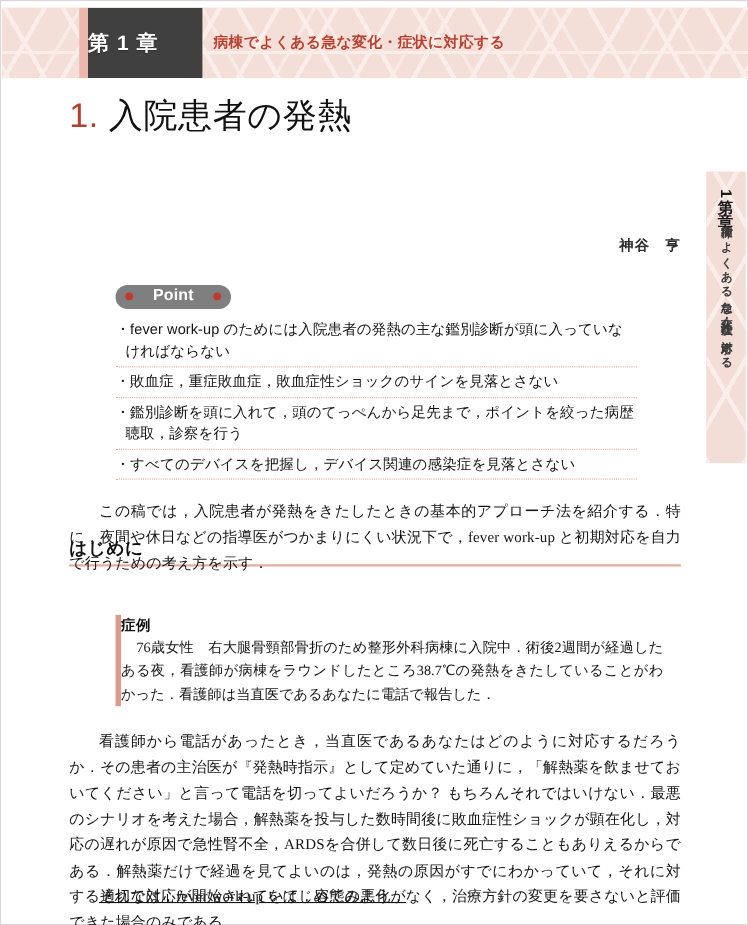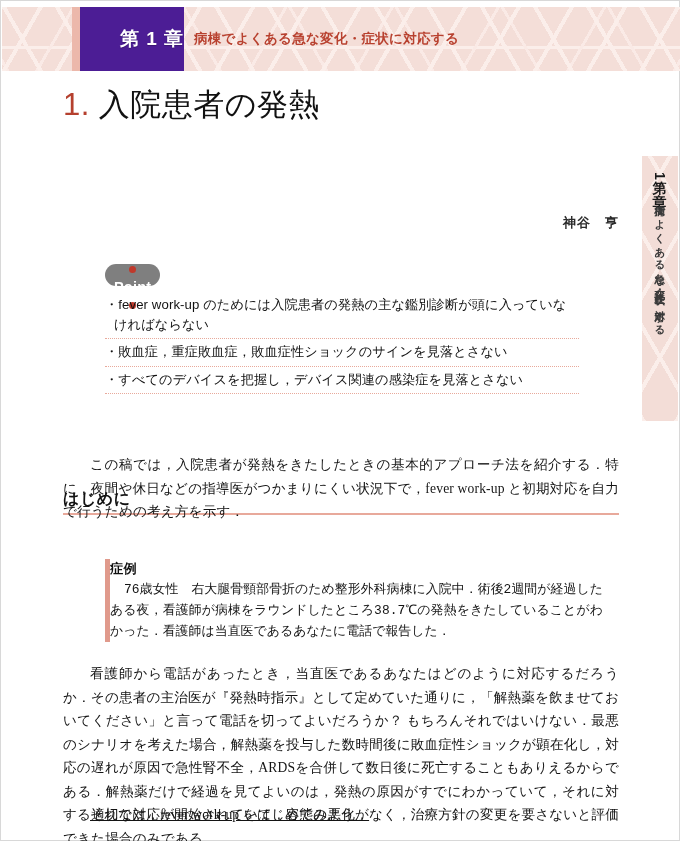--- a/index.html
+++ b/index.html
@@ -40,22 +40,22 @@
   .chap-stripe{
     position:absolute;
     left:70px;top:0;
     width:8px;height:64px;
     background:#ecb8ab;
   }
   .chap-box{
     position:absolute;
     left:78px;top:0;
     width:104px;height:64px;
-    background:#4c1d95;
-    display:flex;align-items:center;justify-content:flex-end;
+    background:#404040;
+    display:flex;align-items:center;justify-content:flex-start;
   }
   .chap-box-label{
     color:#ffffff;
     font-family:"Liberation Sans","DejaVu Sans",sans-serif;
     font-weight:bold;
     font-size:19px;
     letter-spacing:1px;
     white-space:nowrap;
     text-shadow:0 1px 1px rgba(0,0,0,.25);
   }
@@ -143,27 +143,26 @@
 
   
   .point-wrap{
     position:absolute;
     left:104px;top:258px;
     width:474px;
   }
   .point-badge{
     display:inline-flex;
     align-items:center;
-    gap:6px;
+    gap:18px;
     background:#7f7f7f;
     border-radius:11px;
     padding:2px 9px 3px 9px;
     height:17px;
     box-sizing:content-box;
-    flex-direction:column;
   }
   .point-badge .dot{
     width:7px;height:7px;border-radius:50%;
     background:#c0392b;
     display:block;
     flex:0 0 auto;
   }
   .point-badge .lbl{
     color:#ffffff;
     font-family:"Liberation Sans","DejaVu Sans",sans-serif;
@@ -234,21 +233,21 @@
   }
   .case-title{
     font-family:"Liberation Sans","DejaVu Sans",sans-serif;
     font-weight:bold;
     font-size:13.2px;
     color:#111;
     line-height:19px;
     letter-spacing:.4px;
   }
   .case-text{
-    font-family:Liberation Mono, monospace;
+    font-family:Liberation Serif, serif;
     font-size:12.9px;
     line-height:21px;
     color:#141414;
     text-align:justify;
     text-indent:14px;
     letter-spacing:.05px;
     margin-top:1px;
   }
 
   .main-p{
@@ -291,20 +290,21 @@
 
   <div class="point-wrap">
     <div class="point-badge">
       <span class="dot"></span>
       <span class="lbl">Point</span>
       <span class="dot"></span>
     </div>
     <ul class="point-list">
       <li class="point-item">・fever work-up のためには入院患者の発熱の主な鑑別診断が頭に入っていなければならない</li>
       <li class="point-item">・敗血症，重症敗血症，敗血症性ショックのサインを見落とさない</li>
+      <li class="point-item">・鑑別診断を頭に入れて，頭のてっぺんから足先まで，ポイントを絞った病歴聴取，診察を行う</li>
       <li class="point-item">・すべてのデバイスを把握し，デバイス関連の感染症を見落とさない</li>
     </ul>
   </div>
 
   <div class="sec-head-wrap">
     <div class="sec-head">はじめに</div>
     <div class="sec-rule"></div>
   </div>
 
   <div class="body-p intro-p">この稿では，入院患者が発熱をきたしたときの基本的アプローチ法を紹介する．特に，夜間や休日などの指導医がつかまりにくい状況下で，fever work-up と初期対応を自力で行うための考え方を示す．</div>

